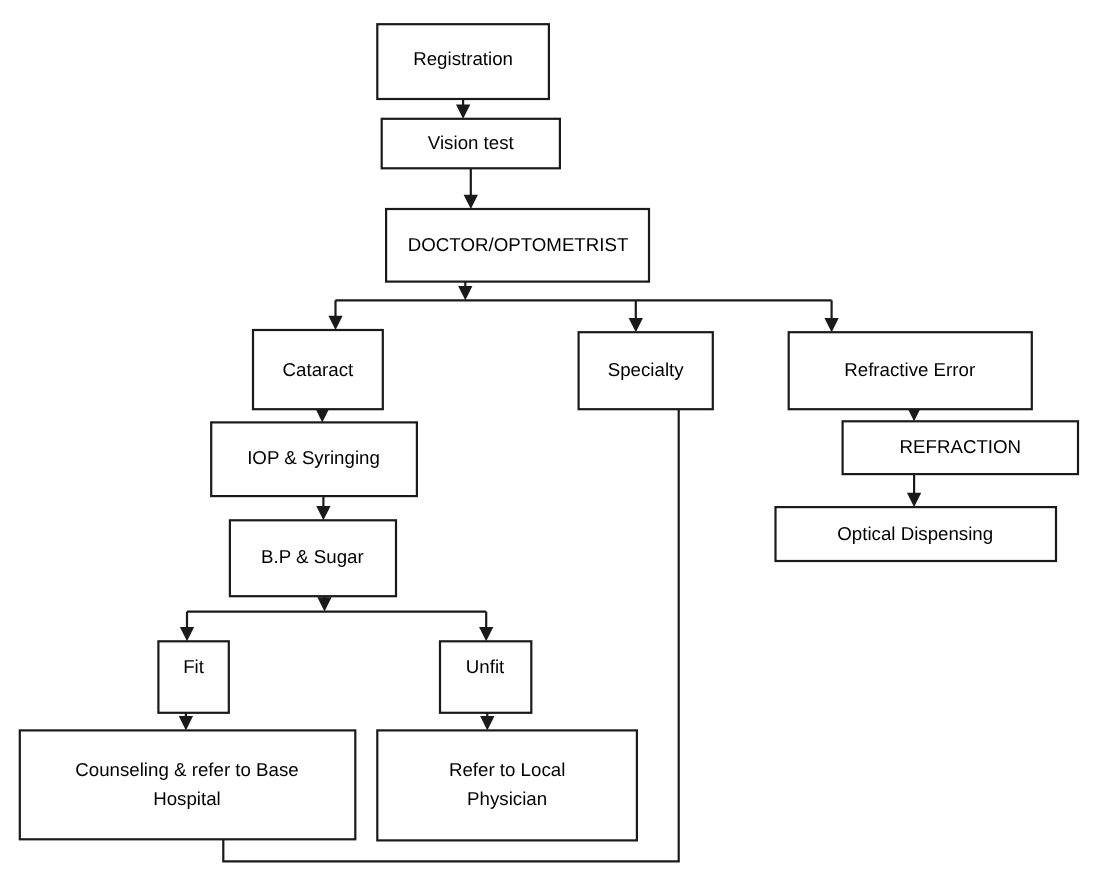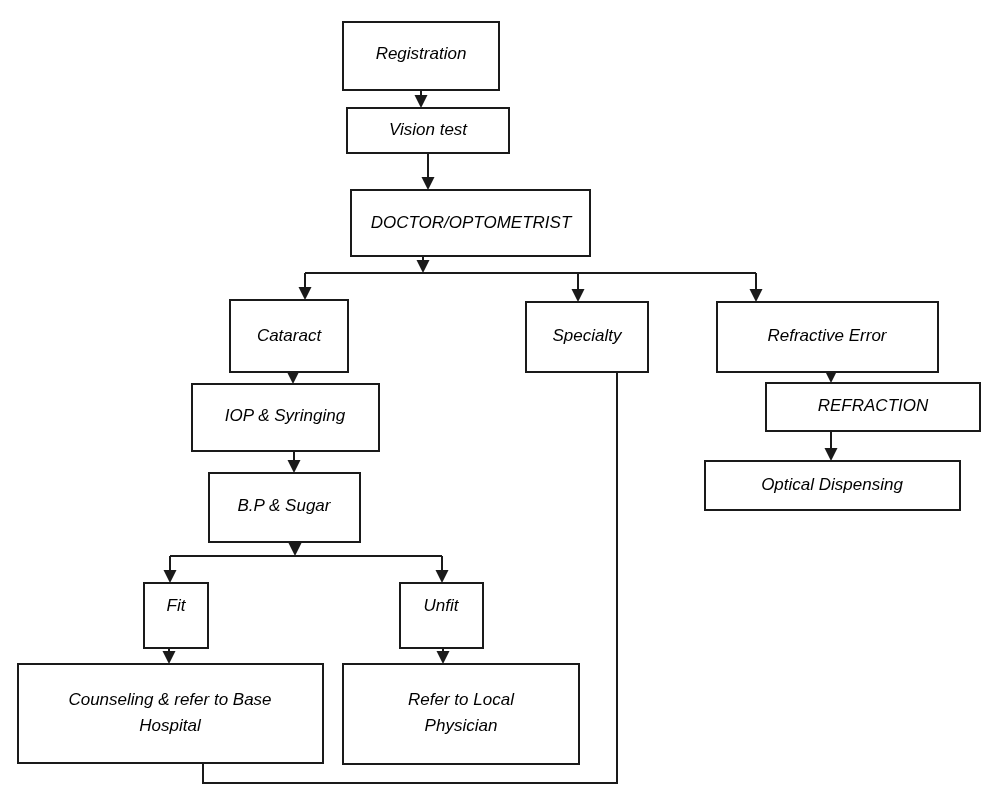--- a/index.html
+++ b/index.html
@@ -11,21 +11,20 @@
     width: 1000px;
     height: 804px;
     font-family: "Liberation Sans", sans-serif;
     overflow: hidden;
   }
   #flowchart-root {
     position: relative;
     width: 1000px;
     height: 804px;
     background: #ffffff;
-    font-style: italic;
   }
   svg#flow-svg {
     position: absolute;
     top: 0;
     left: 0;
     width: 1000px;
     height: 804px;
     display: block;
   }
   .node-rect {

